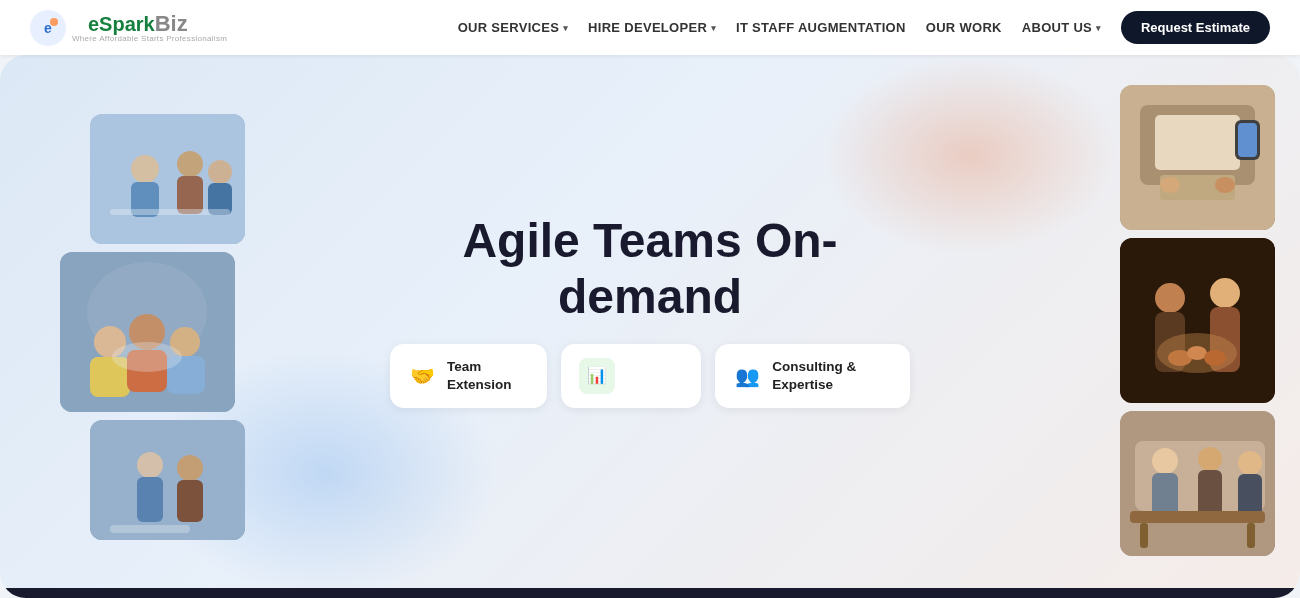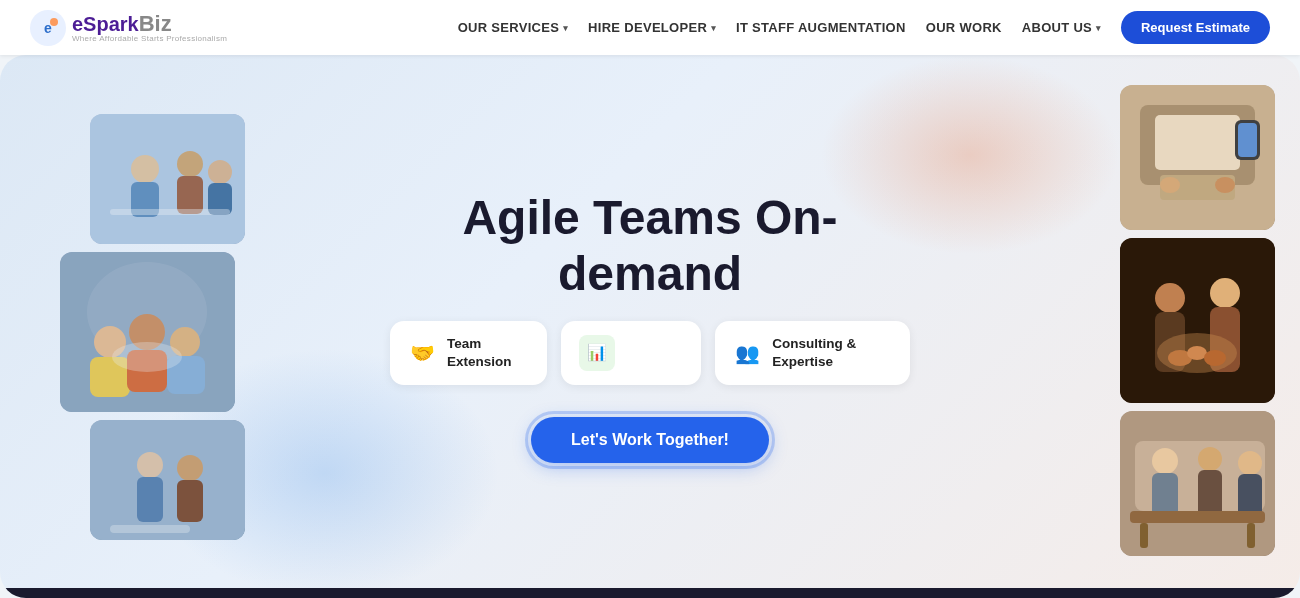--- a/index.html
+++ b/index.html
@@ -31,21 +31,22 @@
       display: flex;
       flex-direction: column;
       line-height: 1;
     }
     .logo-main {
       font-size: 20px;
       font-weight: 700;
       color: #1a1a2e;
     }
     .logo-main span.spark {
-      color: #4c1d95;
+      color: #15803d;
+      margin-left: 16px;
     }
     .logo-main span.biz {
       color: #888;
       font-size: 22px;
       font-weight: 600;
     }
     .logo-sub {
       font-size: 8px;
       color: #aaa;
       letter-spacing: 0.3px;
@@ -65,21 +66,21 @@
       align-items: center;
       gap: 4px;
       text-transform: uppercase;
       letter-spacing: 0.3px;
     }
     .chevron {
       font-size: 9px;
       color: #555;
     }
     .btn-request {
-      background: #1d4ed8;
+      background: #0f172a;
       color: #fff;
       border: none;
       border-radius: 25px;
       padding: 9px 20px;
       font-size: 13px;
       font-weight: 600;
       cursor: pointer;
       white-space: nowrap;
     }
 
@@ -374,21 +375,20 @@
       </div>
       <div class="feature-card">
         <div class="card-icon" style="background:#e8f8e8;border-radius:8px;font-size:16px;">📊</div>
       </div>
       <div class="feature-card">
         <div class="card-icon">👥</div>
         <div class="card-label">Consulting &amp; Expertise</div>
       </div>
     </div>
 
-    <button class="btn-cta">Let's Work Together!</button>
   </div>
 
   <div class="right-collage">
     <div class="right-img r1">
       <svg width="155" height="145" viewBox="0 0 155 145">
         <rect width="155" height="145" fill="#c8b090" rx="12"></rect>
 
         <rect x="20" y="20" width="115" height="80" rx="8" fill="#a89070"></rect>
         <rect x="35" y="30" width="85" height="55" rx="5" fill="#e8d8c0"></rect>
 

